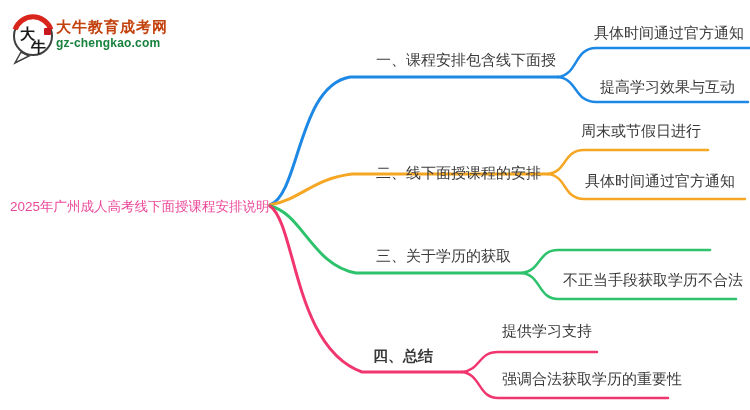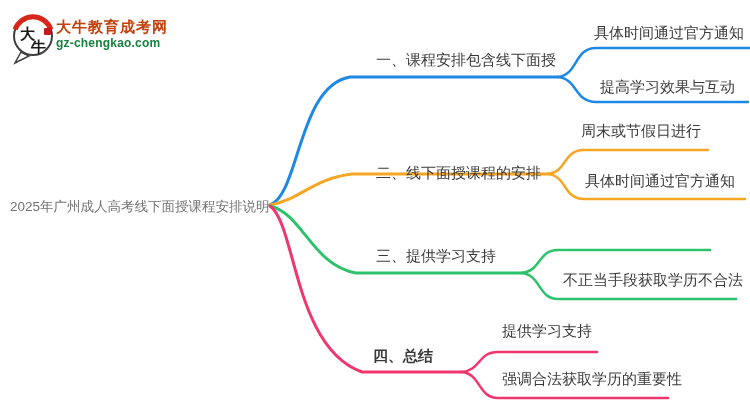--- a/index.html
+++ b/index.html
@@ -7,21 +7,21 @@
     position:relative;width:750px;height:410px;background:#ffffff;
     font-family:"Liberation Sans","DejaVu Sans",sans-serif;overflow:hidden;
   }
   .lines{position:absolute;left:0;top:0;width:750px;height:410px;}
   .lbl{
     position:absolute;white-space:nowrap;color:#3a3a3a;
     font-size:15px;line-height:20px;font-weight:400;
   }
   .root-lbl{
     position:absolute;left:10px;top:198px;white-space:nowrap;
-    color:#737373;font-size:13.5px;line-height:18px;
+    color:#ec4899;font-size:13.5px;line-height:18px;
   }
   .brand{position:absolute;left:56px;top:17px;}
   .brand .name{font-size:15px;font-weight:bold;letter-spacing:1px;line-height:19px;}
   .brand .url{font-size:12px;font-weight:bold;line-height:14px;letter-spacing:.2px;}
   .logo{position:absolute;left:9px;top:11px;}
   
   .p-b1{left:376px;top:50px;}
   .p-b2{left:376px;top:147px;margin-top:16px;}
   .p-b3{left:376px;top:246px;}
   .p-b4{left:373px;top:346px;font-weight:bold;}
@@ -73,21 +73,21 @@
 
   <div class="brand">
     <div class="name" style="color:#c2410c;">大牛教育成考网</div>
     <div class="url" style="color:#17813d;">gz-chengkao.com</div>
   </div>
 
   <div class="root-lbl">2025年广州成人高考线下面授课程安排说明</div>
 
   <div class="lbl p-b1">一、课程安排包含线下面授</div>
   <div class="lbl p-b2">二、线下面授课程的安排</div>
-  <div class="lbl p-b3">三、提供学习支持</div>
+  <div class="lbl p-b3">三、关于学历的获取</div>
   <div class="lbl p-b4">四、总结</div>
 
   <div class="lbl p-b1c1">具体时间通过官方通知</div>
   <div class="lbl p-b1c2">提高学习效果与互动</div>
   <div class="lbl p-b2c1">周末或节假日进行</div>
   <div class="lbl p-b2c2">具体时间通过官方通知</div>
   <div class="lbl p-b4c1">提供学习支持</div>
   <div class="lbl p-b3c2">不正当手段获取学历不合法</div>
   <div class="lbl p-b4c2">强调合法获取学历的重要性</div>
 

